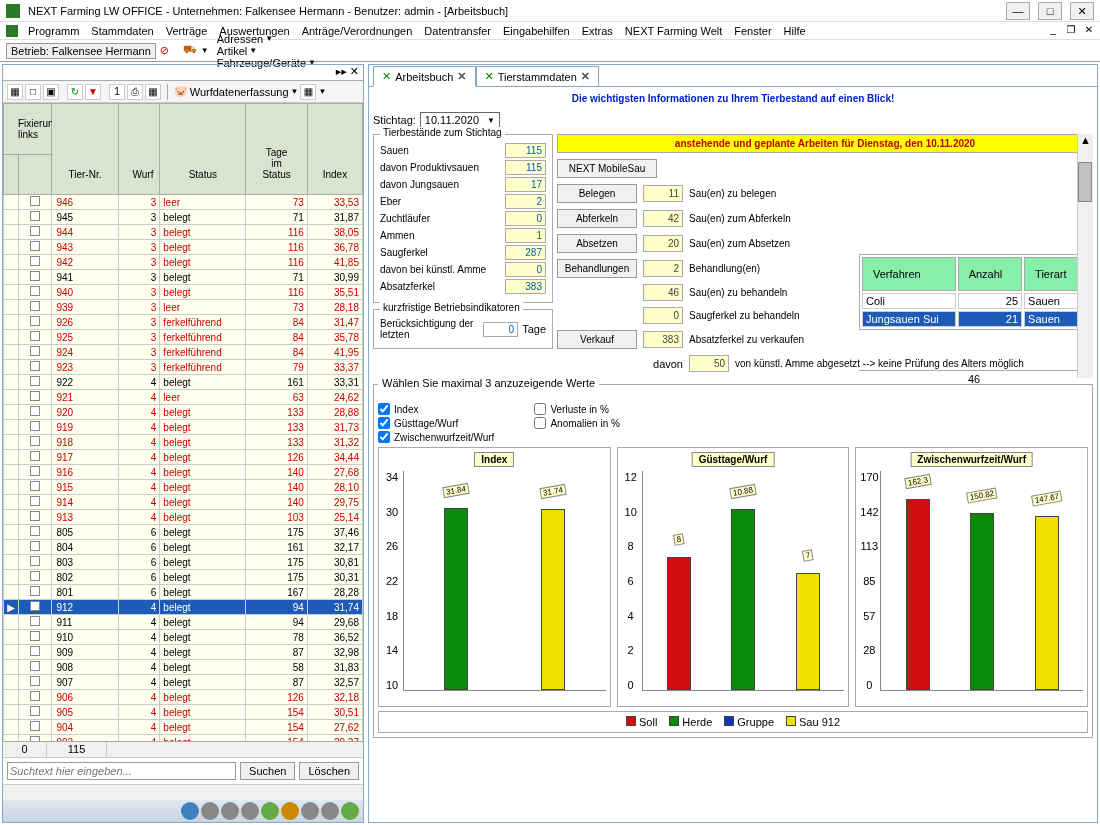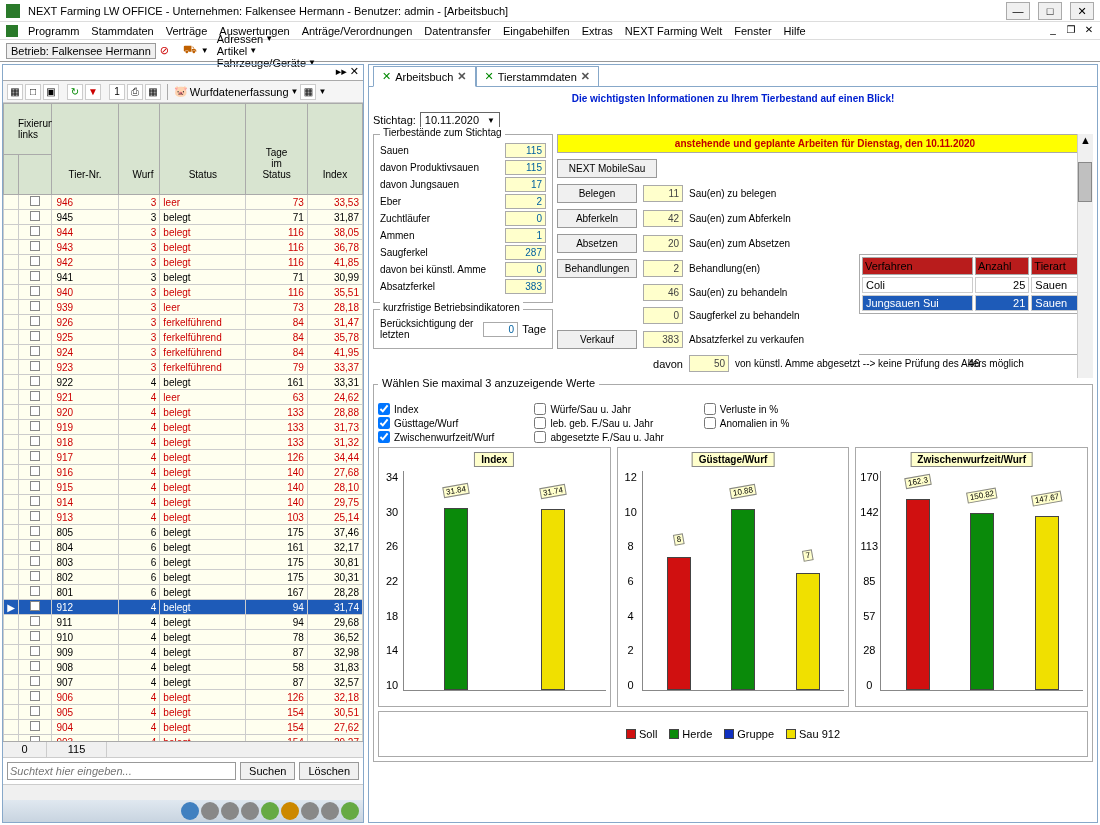--- a/index.html
+++ b/index.html
@@ -56,39 +56,39 @@
 .fieldset>.legend{position:absolute;top:-8px;left:6px;background:#fff;padding:0 3px;font-size:10px}
 .fld-row{display:flex;align-items:center;margin:2px 0;gap:4px}
 .fld-label{width:125px;font-size:10px}
 .fld-val{width:42px;border:1px solid #aaa;background:#ffffcc;text-align:right;padding:1px 3px;font-size:10px;color:#0060a0}
 .yellow-banner{background:#ffff00;color:#c00000;font-weight:bold;text-align:center;padding:3px;font-size:10px;border:1px solid #aaa}
 .action-row{display:flex;align-items:center;gap:6px;margin:6px 0}
 .action-btn{border:1px solid #999;background:#f0f0f0;padding:3px 0;width:80px;text-align:center;cursor:pointer;font-size:10px}
 .num-box{border:1px solid #aaa;background:#ffffcc;width:40px;text-align:right;padding:2px 3px;font-size:10px;color:#444}
 .desc{font-size:10px}
 .mini-table{border:1px solid #aaa;font-size:10px;background:#fff;width:230px}
-.mini-table th{background:#b91c1c;border:1px solid #aaa;padding:2px;font-weight:normal;text-align:left}
+.mini-table th{background:#86efac;border:1px solid #aaa;padding:10px;font-weight:normal;text-align:left}
 .mini-table td{border:1px solid #ccc;padding:1px 3px}
 .mini-table tr.hl td{background:#1e5bb8;color:#fff}
 .sum-row{text-align:center;border-top:1px solid #aaa;padding:2px;margin-top:40px}
 .charts-section{border:1px solid #aaa;margin-top:6px;padding:4px}
 .check-row{display:flex;gap:40px;margin:2px 0}
 .check-col{display:flex;flex-direction:column;gap:2px}
 .chk-item{display:flex;align-items:center;gap:4px;font-size:10px}
 .chk-item input{width:12px;height:12px}
 .charts{display:flex;gap:6px;margin-top:4px}
 .chart{flex:1;border:1px solid #aaa;background:#fff;height:260px;position:relative;padding:4px}
 .chart-title{text-align:center;font-weight:bold;font-size:10px;margin-bottom:4px;background:#ffffcc;display:inline-block;padding:1px 6px;border:1px solid #888;position:relative;left:50%;transform:translateX(-50%)}
 .chart-body{position:relative;height:220px;display:flex}
 .y-axis{width:20px;display:flex;flex-direction:column;justify-content:space-between;font-size:8px;text-align:center;padding-right:2px}
 .bars-area{flex:1;display:flex;align-items:flex-end;justify-content:space-around;border-left:1px solid #888;border-bottom:1px solid #888;position:relative;padding:0 4px}
 .bar{width:24px;position:relative}
 .bar-label{position:absolute;top:-24px;left:50%;transform:translateX(-50%) rotate(-10deg);background:#ffffcc;border:1px solid #888;padding:0 2px;font-size:8px;white-space:nowrap}
 .legend-row{text-align:center;padding:4px;border:1px solid #aaa;margin-top:4px;font-size:10px}
-.leg-item{display:inline-flex;align-items:center;gap:3px;margin:12px 6px}
+.leg-item{display:inline-flex;gap:3px;margin:0 6px}
 .leg-sq{width:10px;height:10px;border:1px solid #444;display:inline-block}
 .scroll-v{position:absolute;right:0;top:0;bottom:0;width:16px;background:#f0f0f0;border-left:1px solid #ccc}
 .scroll-thumb{background:#c0c0c0;border:1px solid #888;width:14px;height:40px;margin:16px 0 0 0}
 </style>
 </head>
 <body>
 
 <div class="titlebar">
   <div class="titlebar-left">
     <span class="title-icon"></span>
@@ -686,25 +686,20 @@
 
       <div class="charts-section">
         <div class="legend" style="position:relative;top:-12px;background:#fff;display:inline-block;padding:0 4px">Wählen Sie maximal 3 anzuzeigende Werte</div>
         <div class="check-row" id="checkrow">
             <div class="check-col">
               <label class="chk-item"><input type="checkbox" checked="" style="">Index</label>
               <label class="chk-item"><input type="checkbox" checked="" style="">Güsttage/Wurf</label>
               <label class="chk-item"><input type="checkbox" checked="" style="">Zwischenwurfzeit/Wurf</label>
             </div>
             <div class="check-col">
-              <label class="chk-item"><input type="checkbox" style="">Würfe/Sau u. Jahr</label>
-              <label class="chk-item"><input type="checkbox" style="">leb. geb. F./Sau u. Jahr</label>
-              <label class="chk-item"><input type="checkbox" style="">abgesetzte F./Sau u. Jahr</label>
-            </div>
-            <div class="check-col">
               <label class="chk-item"><input type="checkbox" style="">Verluste in %</label>
               <label class="chk-item"><input type="checkbox" style="">Anomalien in %</label>
             </div>
           </div>
         <div class="charts" id="charts">
             <div class="chart">
     <div class="chart-title">Index</div>
     <div class="chart-body">
                 <div class="y-axis">
                   <div>34</div>

